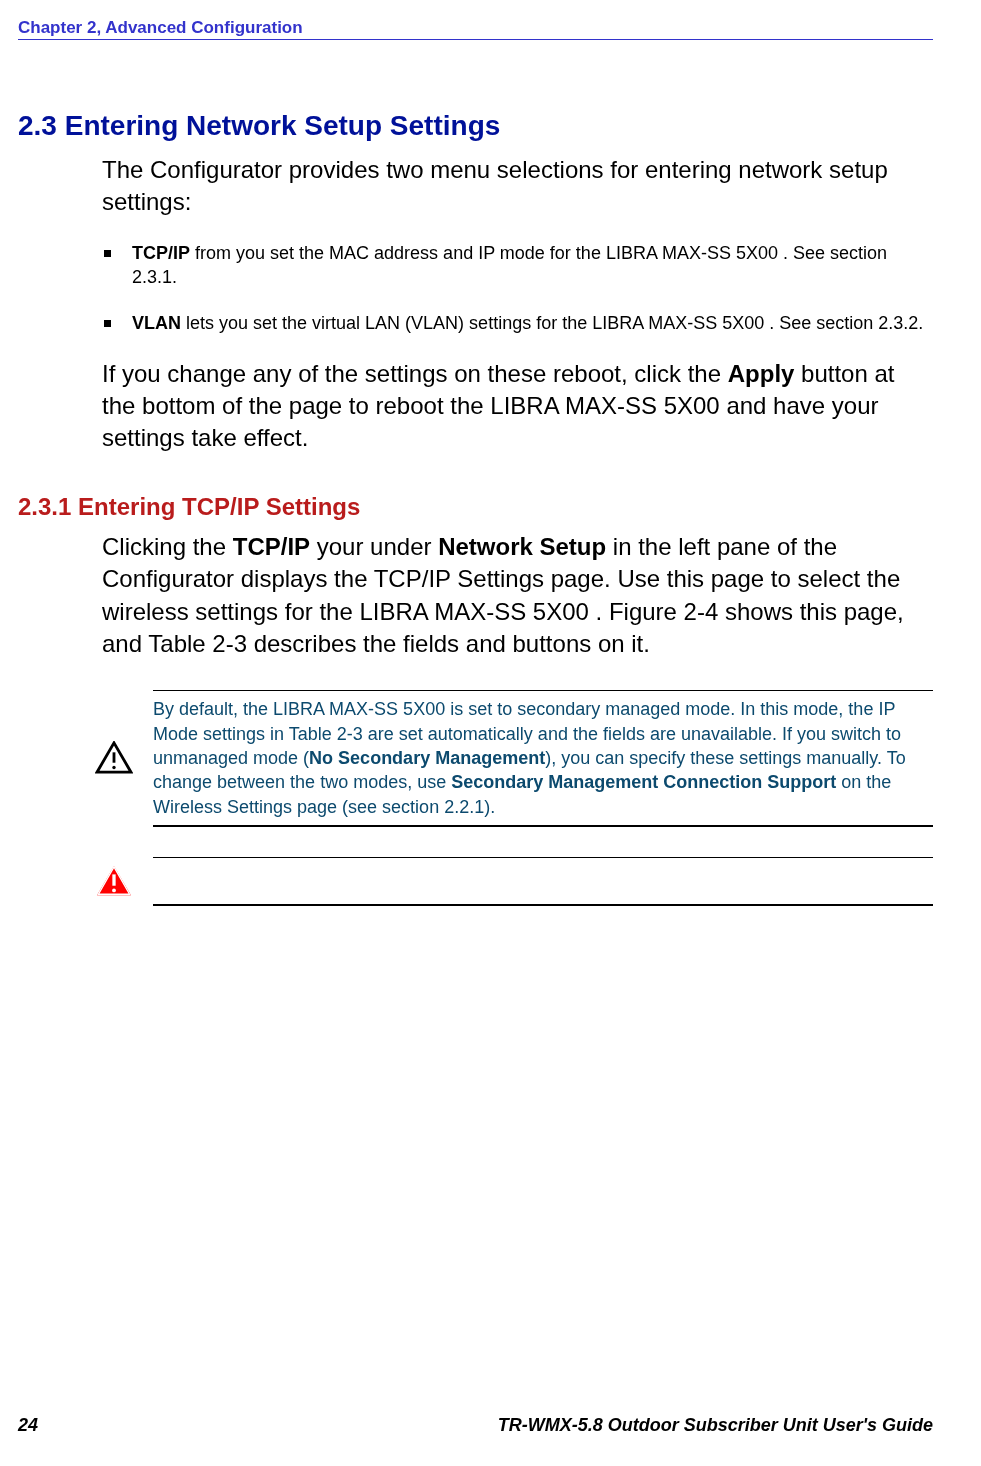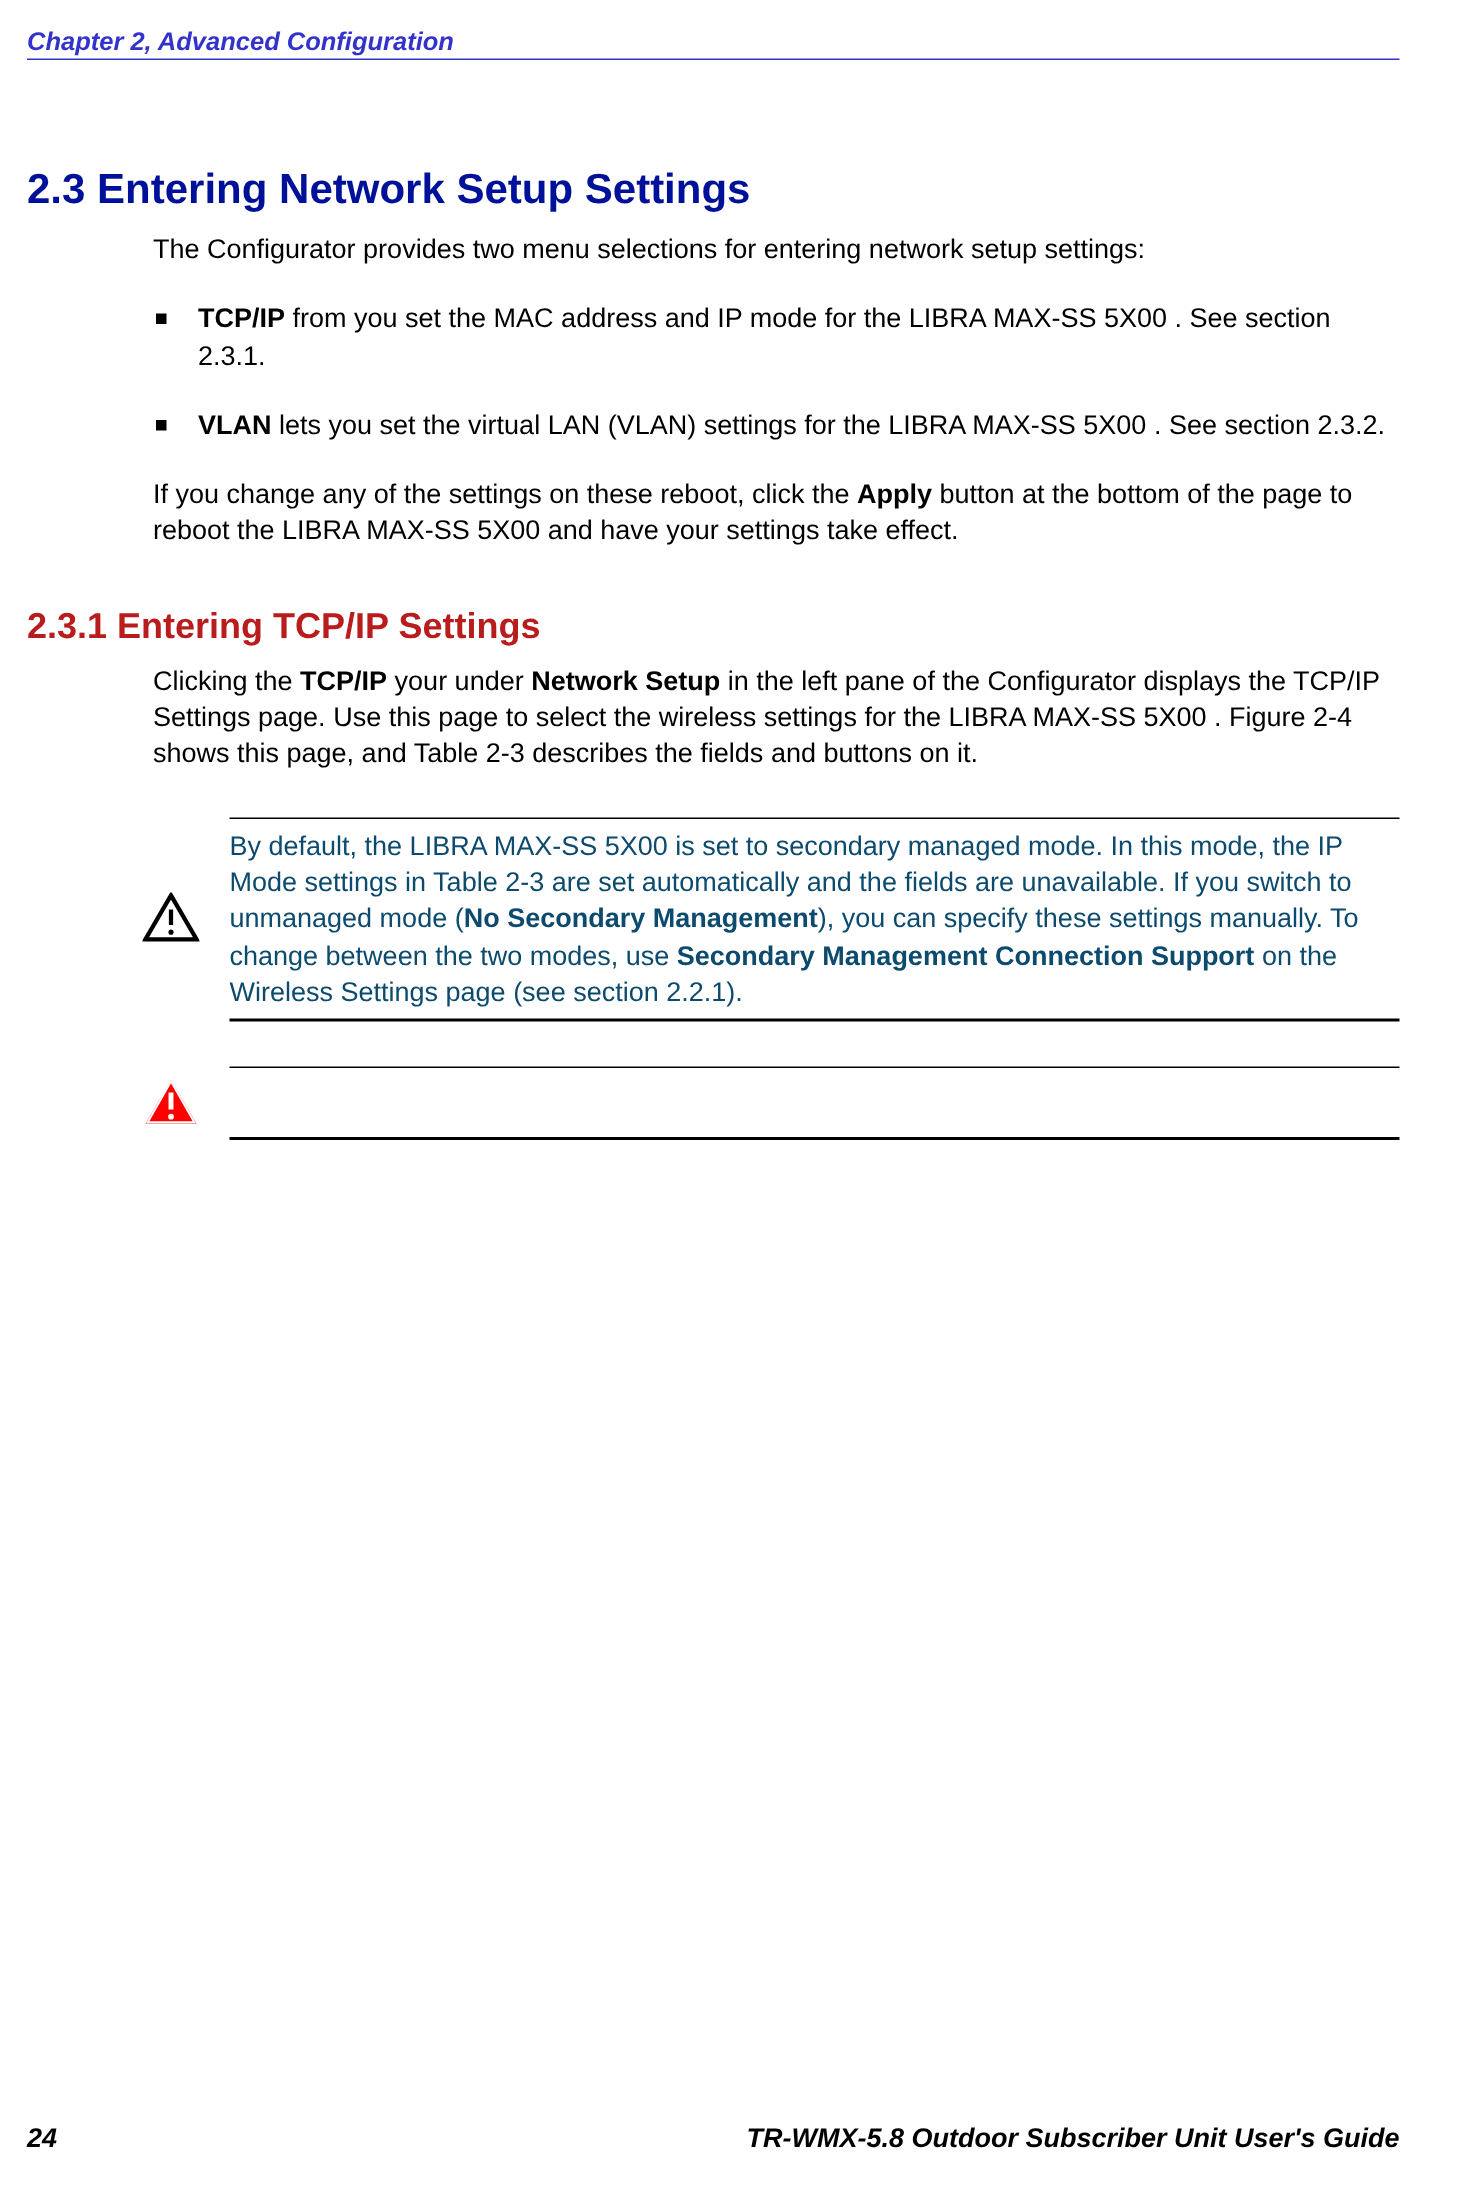--- a/index.html
+++ b/index.html
@@ -11,21 +11,20 @@
       width: 981px;
       height: 1466px;
       background: white;
       font-family: Verdana, Geneva, sans-serif;
       position: relative;
       padding: 18px 48px 0 18px;
     }
     .header-chapter {
       color: #3333cc;
       font-weight: bold;
-      font-style: italic;
       font-size: 17px;
       font-family: Arial, sans-serif;
       margin-bottom: 1px;
     }
     .header-line {
       border-bottom: 1px solid #3333cc;
       margin-bottom: 70px;
     }
     .content {
       padding-left: 15px;
@@ -41,21 +40,21 @@
     .h3 {
       color: #b91c1c;
       font-family: Arial, sans-serif;
       font-weight: bold;
       font-size: 24px;
       margin-top: 38px;
       margin-bottom: 10px;
       margin-left: -15px;
     }
     .body-text {
-      font-size: 18px;
+      font-size: 24px;
       line-height: 1.35;
       margin-left: 69px;
       margin-bottom: 22px;
       color: #000;
     }
     .bullet-list {
       list-style: none;
       margin-left: 69px;
     }
     .bullet-list li {

